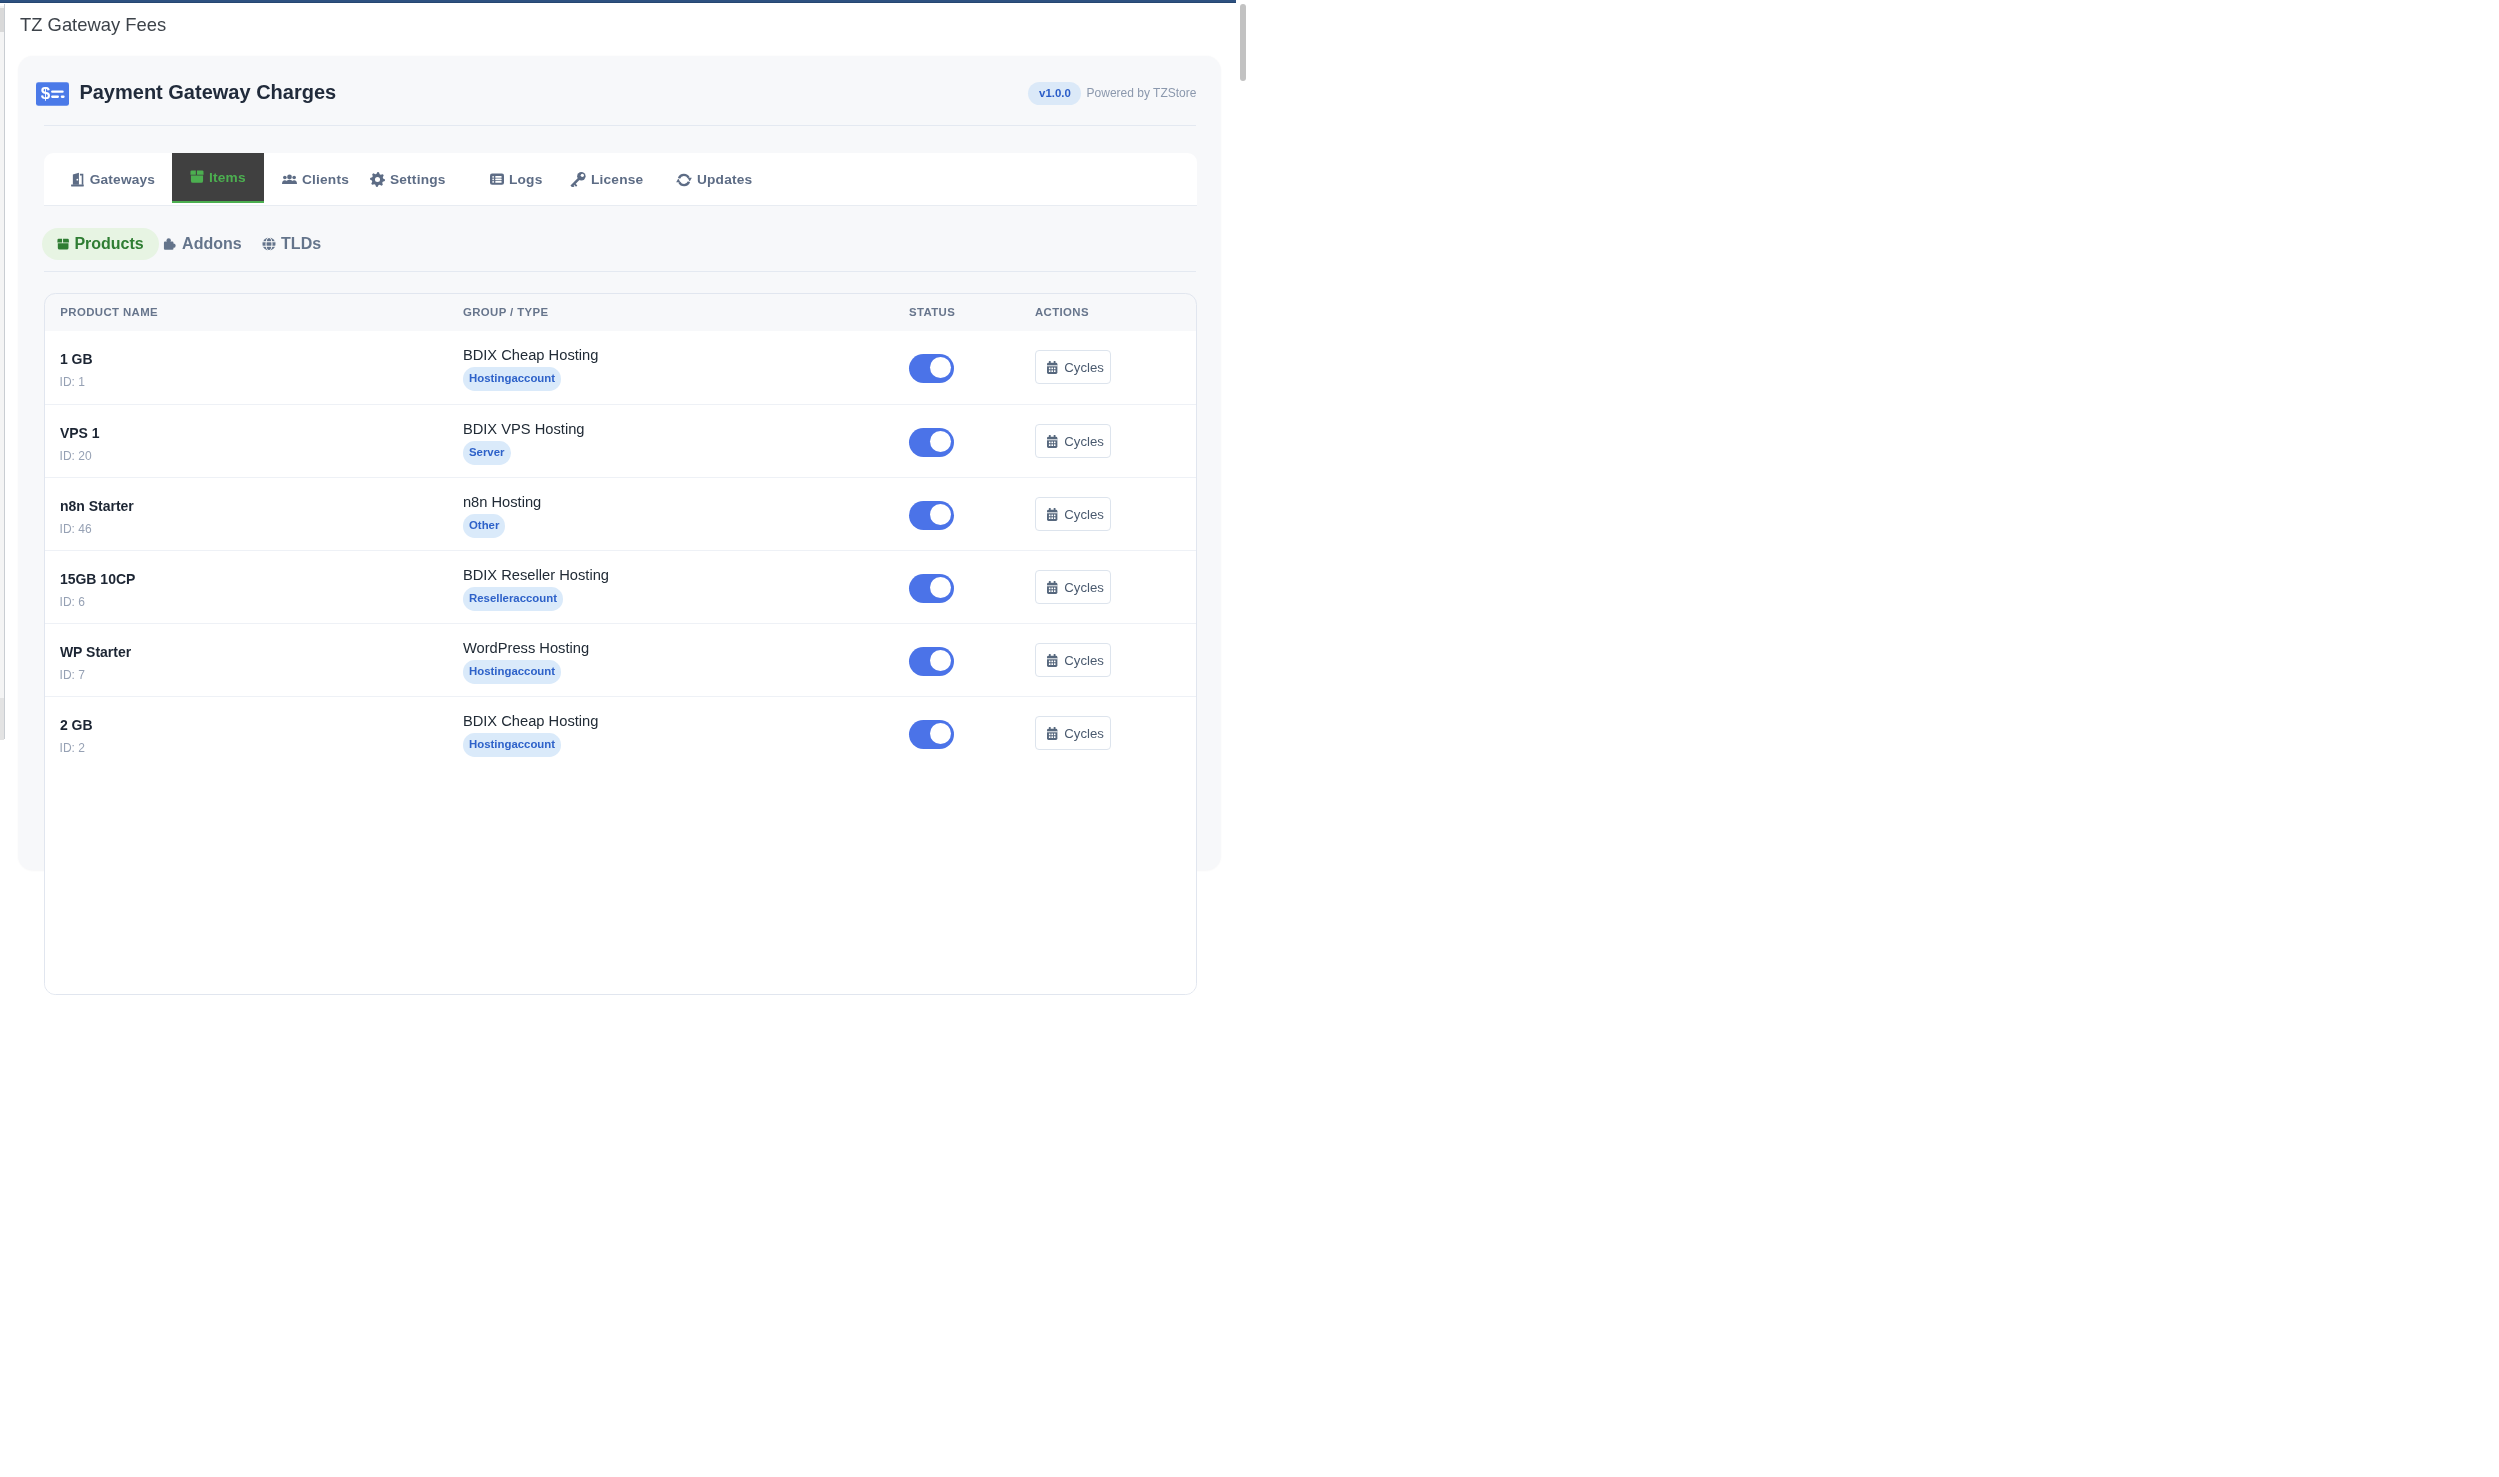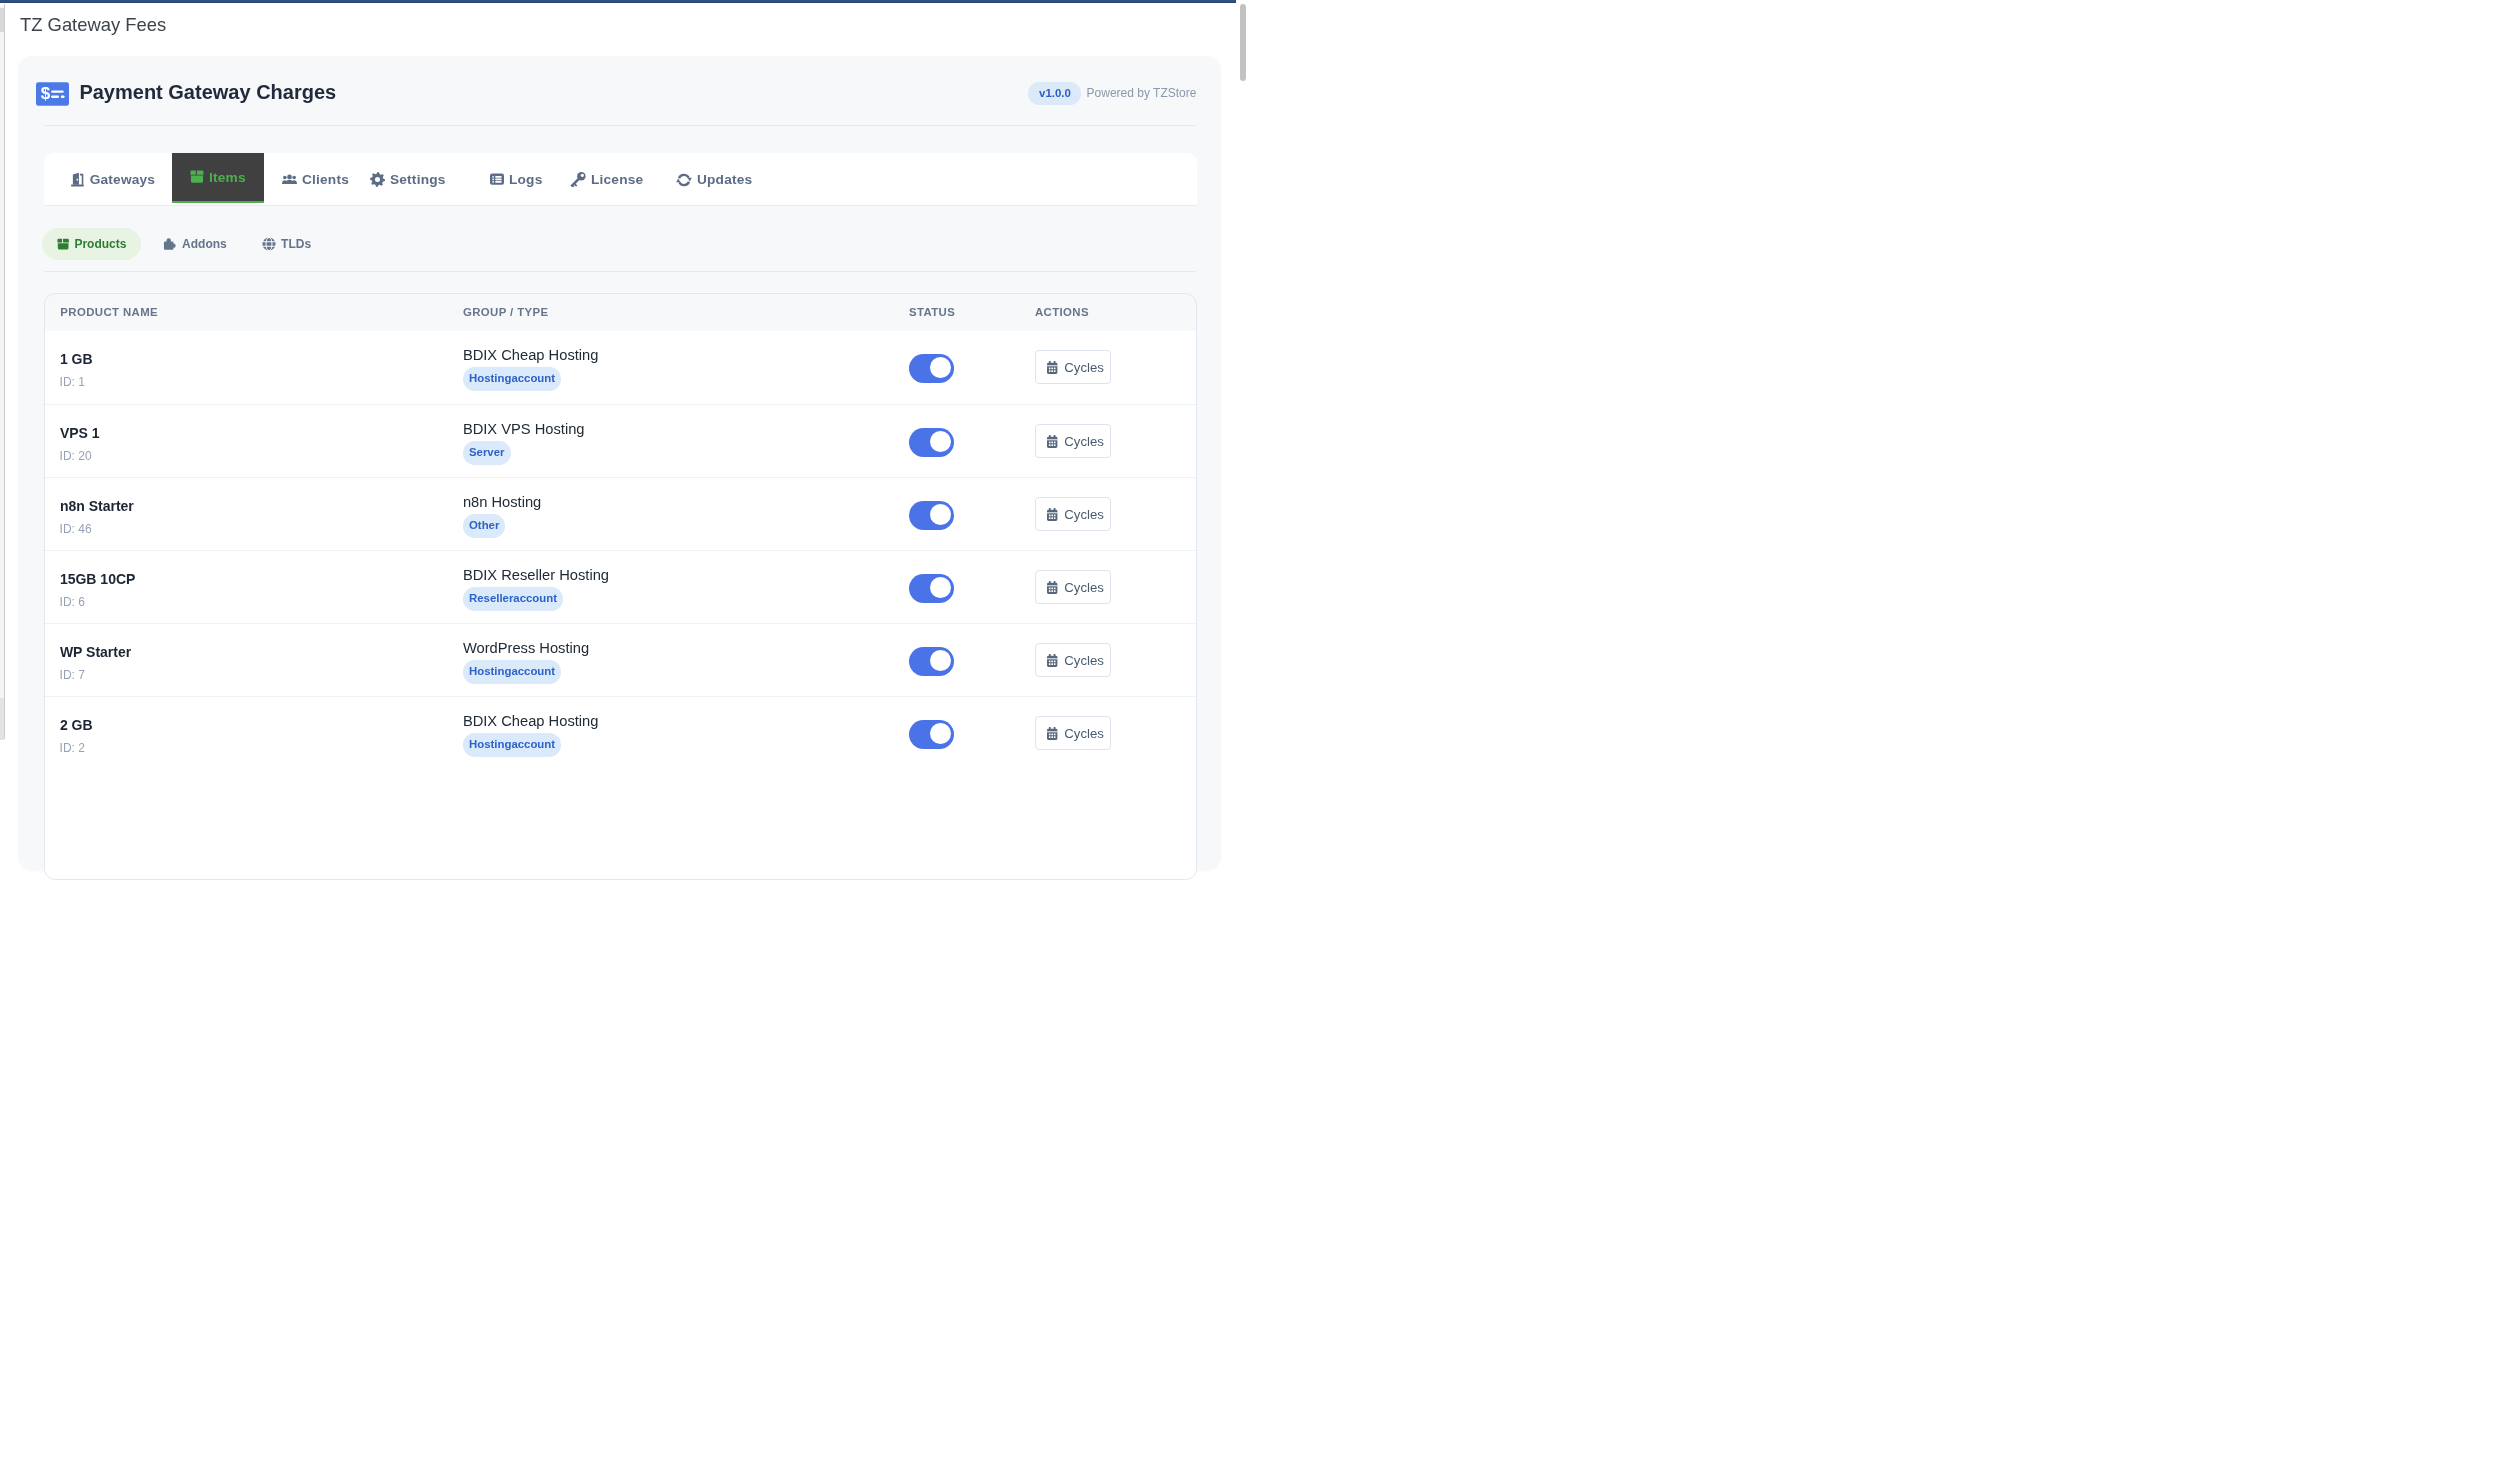--- a/index.html
+++ b/index.html
@@ -33,25 +33,25 @@
 #tabs { position:absolute; left:25.5px; right:24px; top:97px; height:53px; background:#fff;
   border-radius:9.5px 9.5px 0 0; border-bottom:0.9px solid #e8ecf2; }
 .tab { position:absolute; top:0; height:53px; display:flex; align-items:center; gap:4.7px;
   padding:0 18.4px; font-size:13.7px; letter-spacing:0.2px; font-weight:bold; color:#5d6c85; }
 .tab svg { flex:0 0 auto; }
 .tab.active { background:#404040; color:#4caf50; height:50px; border-bottom:2.8px solid #4caf50; }
 
 
 #subtabs { position:absolute; left:24px; top:172px; height:32px; }
 .stab { position:absolute; top:0; height:32px; display:flex; align-items:center; gap:4.7px;
-  padding:0 15px; font-size:12px; font-weight:bold; color:#64748b; border-radius:16px; }
+  padding:0 15px; font-size:16px; font-weight:bold; color:#64748b; border-radius:16px; }
 .stab.active { background:#e7f4e3; color:#2f7d33; }
 
 
-#tbl { position:absolute; left:25.5px; top:237px; width:1153px; height:587px;
+#tbl { position:absolute; left:25.5px; top:237px; width:1153px; height:702px;
   border:0.9px solid #e1e6ef; border-radius:11.4px; overflow:hidden; }
 #thead { position:relative; height:37px; }
 #thead span { position:absolute; top:12.3px; font-size:11.4px; font-weight:bold;
   letter-spacing:0.4px; color:#67758c; }
 #tbody { position:absolute; left:0; right:0; top:37px; bottom:0; background:#fff; }
 .row { position:relative; height:73px; border-top:0.9px solid #eef1f6; }
 .row .name { position:absolute; left:15px; top:19.4px; font-size:14px; font-weight:bold;
   color:#1c2533; line-height:18px; }
 .row .pid { position:absolute; left:14.7px; top:44px; font-size:12px; color:#96a1b4; }
 .row .group { position:absolute; left:418px; top:14.7px; font-size:14.7px; color:#212b36;

